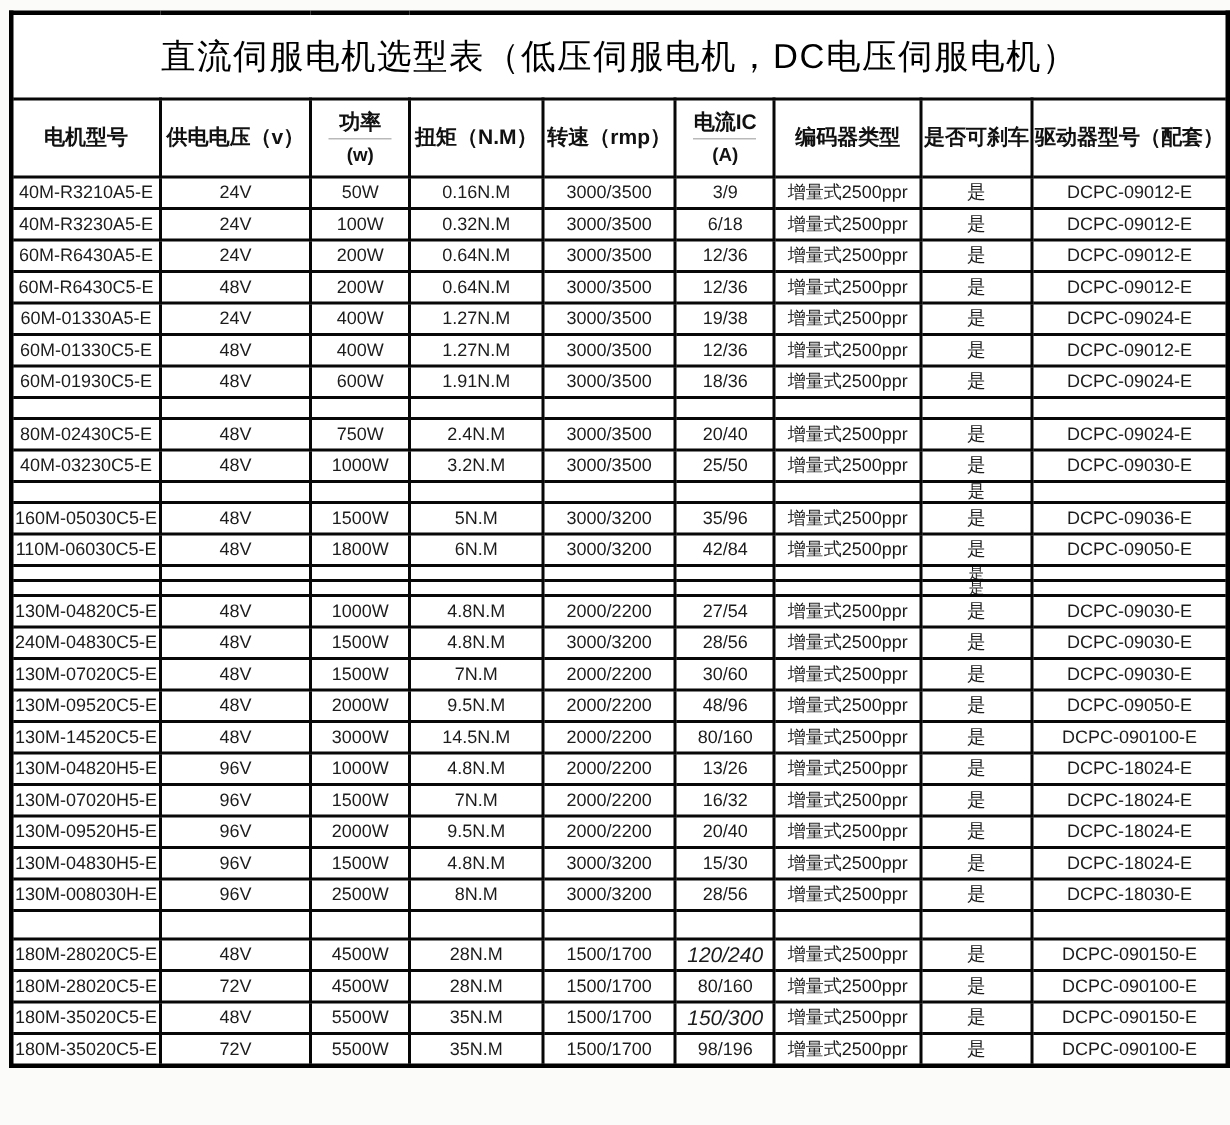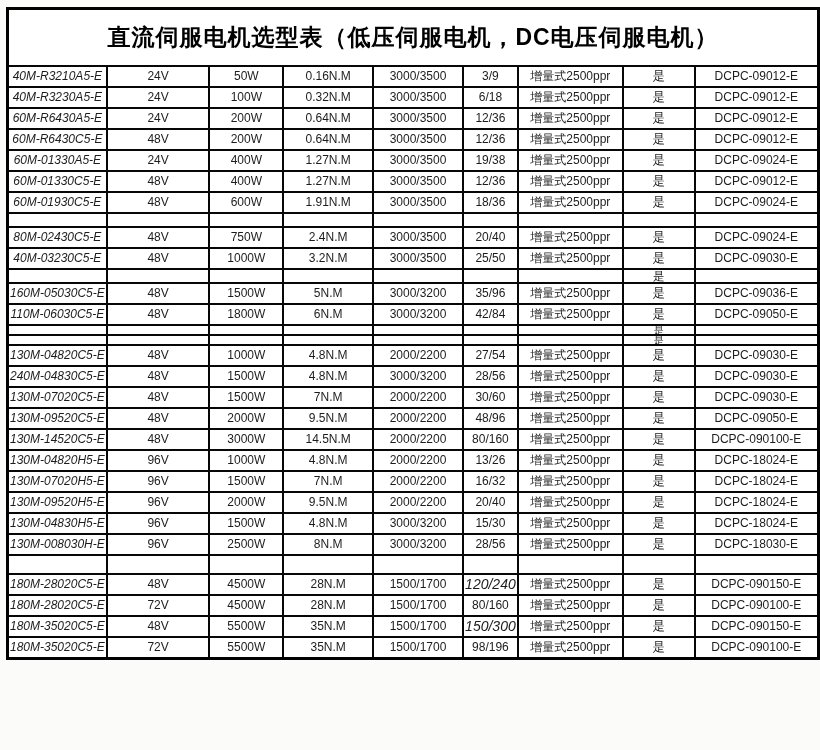--- a/index.html
+++ b/index.html
@@ -25,38 +25,38 @@
     vertical-align:middle;
     white-space:nowrap;
     overflow:hidden;
     font-size:12px;
     font-weight:400;
     color:#1c1c1c;
   }
   tr.title-row td{
     height:55px;
     font-size:23px;
-    font-weight:700;
+    font-weight:400;
     letter-spacing:1px;
     color:#000;
   }
   tr.header-row th{
     height:50px;
     font-size:14px;
     font-weight:700;
     color:#111;
   }
   .h-top{display:block;line-height:17px;border-bottom:1px solid #b9b9b9;margin:0 10px;padding-bottom:2px;}
   .h-sub{display:block;line-height:16px;font-size:12.5px;padding-top:2px;}
   tr.data td{height:15px;line-height:15px;padding-top:2px;padding-bottom:2px;}
   tr.sep td{height:12px;line-height:12px;font-size:11.5px;}
   tr.sep-thin td{height:7px;line-height:8px;font-size:10.5px;}
   tr.sep-big td{height:17px;}
   td.sm{font-size:14px;font-style:italic;}
-  td.c-model{font-size:12px;font-style:italic;}
+  td.c-model{font-size:12px;}
   td.c-encoder{font-size:12px;letter-spacing:0;}
   td.c-brake{font-size:12.5px;}
 </style>
 </head>
 <body>
 
 <div class="sheet">
   <table>
     <colgroup>
       <col style="width:92px">
@@ -66,20 +66,37 @@
       <col style="width:90px">
       <col style="width:55px">
       <col style="width:105px">
       <col style="width:72px">
       <col style="width:124px">
     </colgroup>
     <tbody>
       <tr class="title-row">
         <td colspan="9">直流伺服电机选型表（低压伺服电机，DC电压伺服电机）</td>
       </tr>
+      <tr class="header-row">
+          <th>电机型号</th>
+          <th>供电电压（v）</th>
+          <th>
+            <span class="h-top">功率</span>
+            <span class="h-sub">(w)</span>
+          </th>
+          <th>扭矩（N.M）</th>
+          <th>转速（rmp）</th>
+          <th>
+            <span class="h-top">电流IC</span>
+            <span class="h-sub">(A)</span>
+          </th>
+          <th>编码器类型</th>
+          <th>是否可刹车</th>
+          <th>驱动器型号（配套）</th>
+        </tr>
     <tr class="data">
           <td class="c-model">40M-R3210A5-E</td>
           <td class="c-voltage">24V</td>
           <td class="c-power">50W</td>
           <td class="c-torque">0.16N.M</td>
           <td class="c-speed">3000/3500</td>
           <td class="c-current">3/9</td>
           <td class="c-encoder">增量式2500ppr</td>
           <td class="c-brake">是</td>
           <td class="c-driver">DCPC-09012-E</td>

